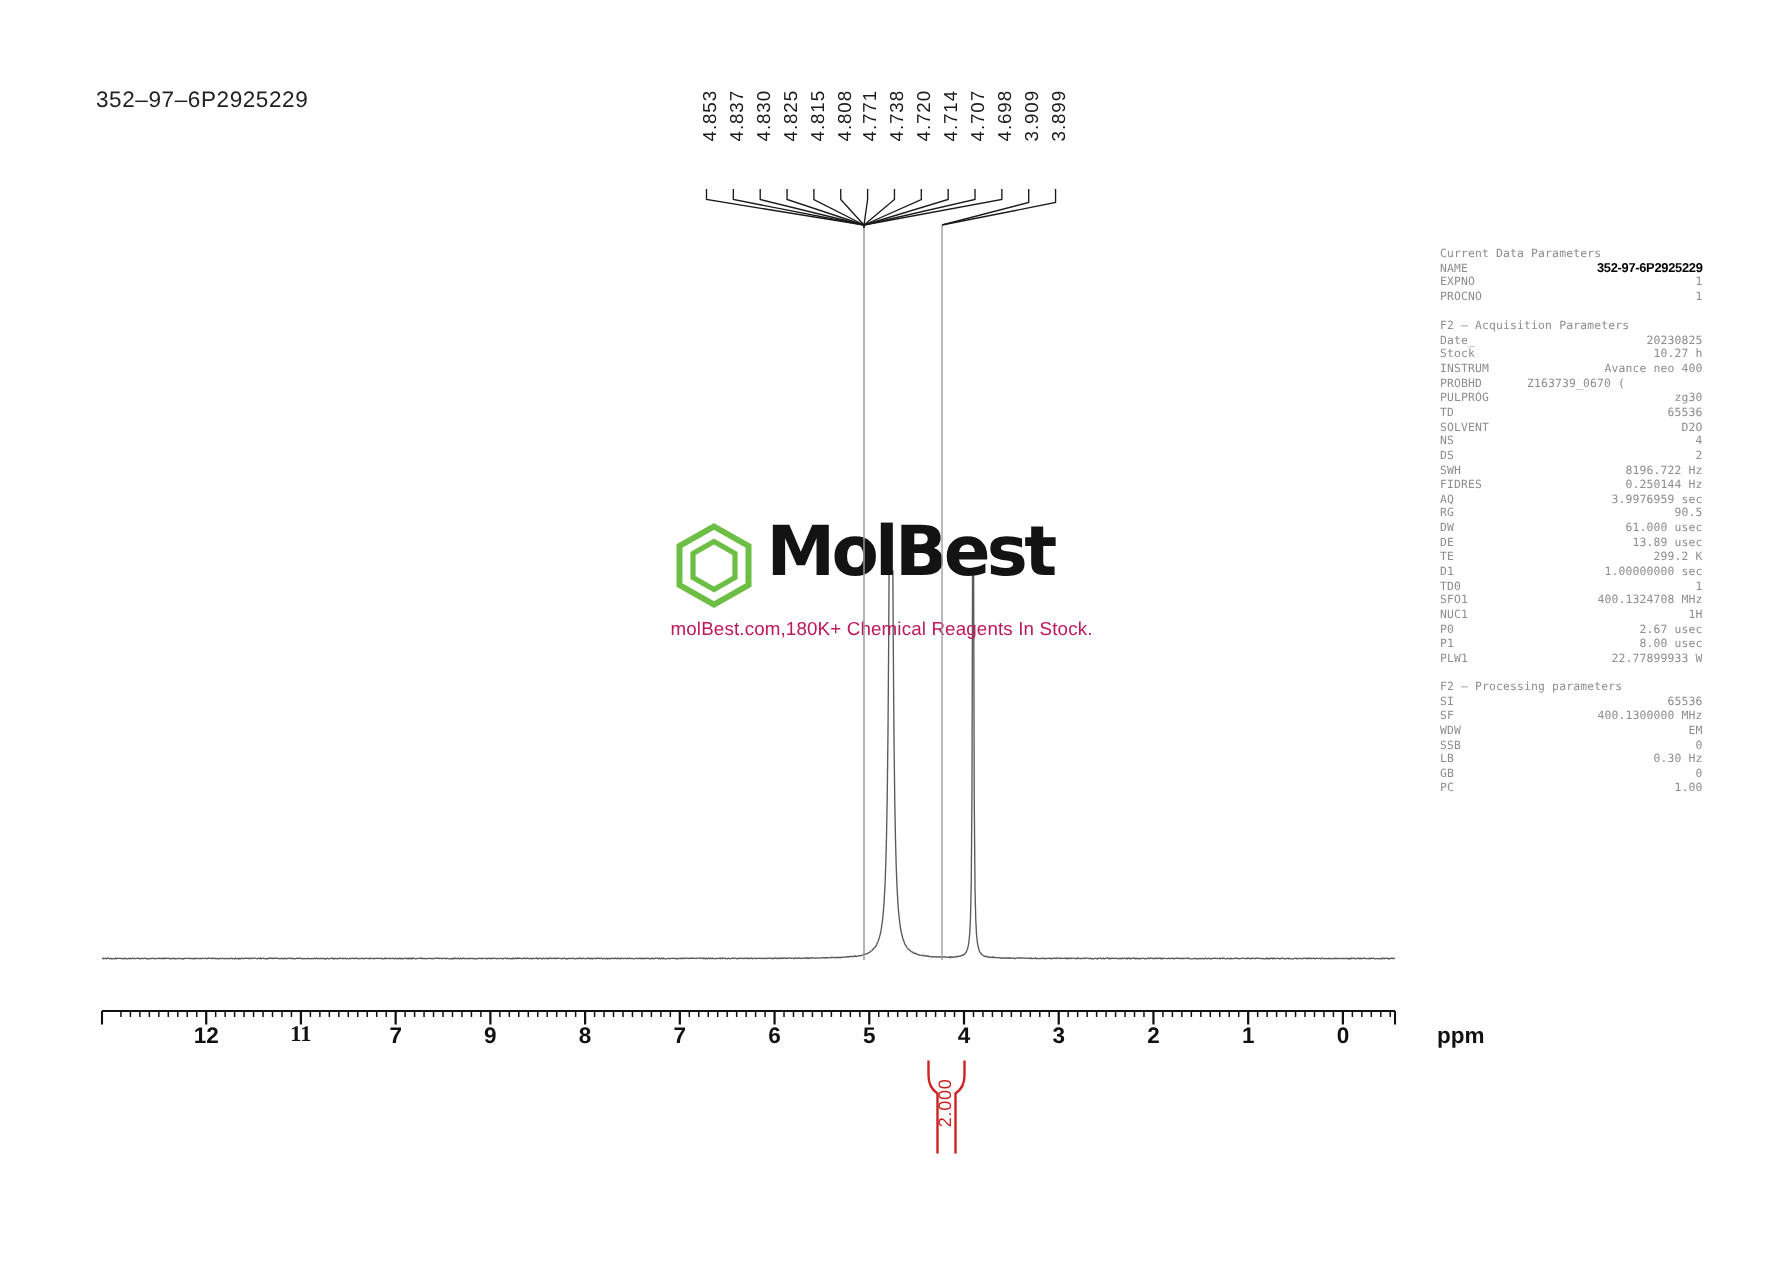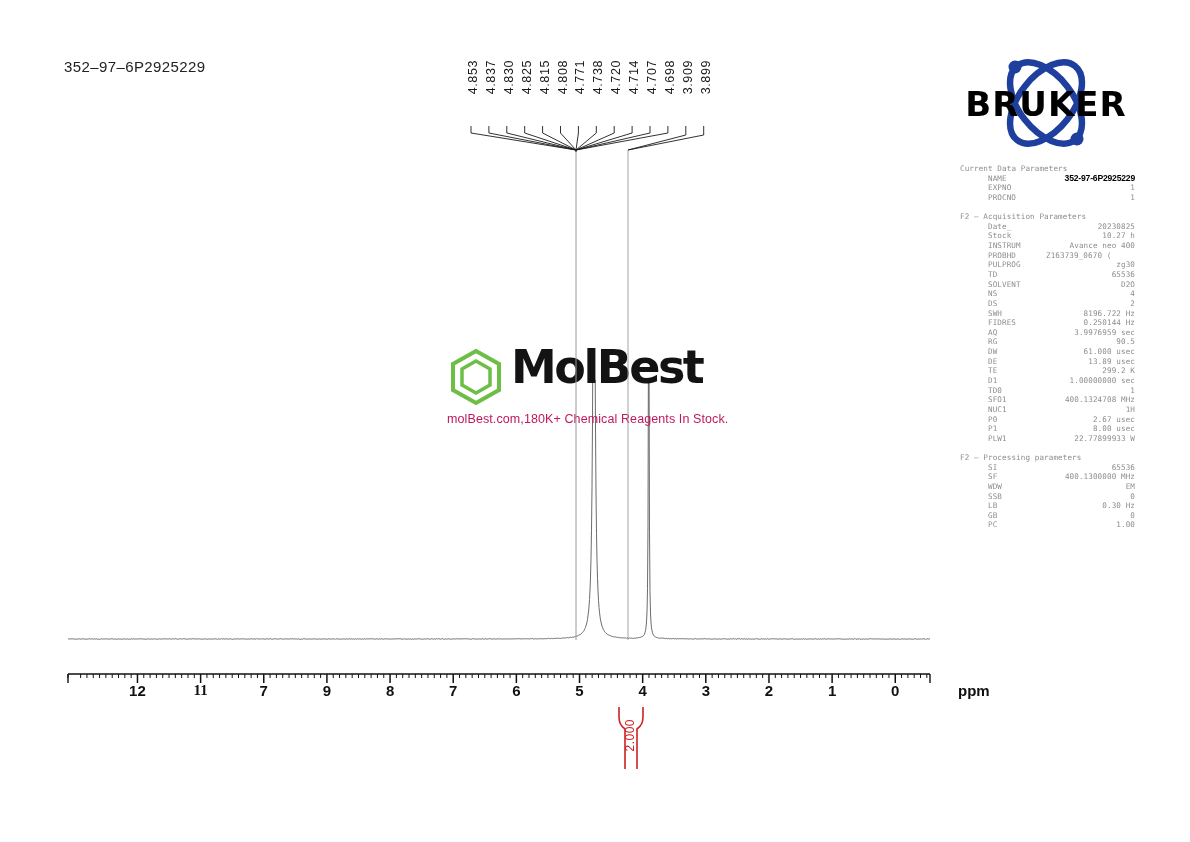--- a/index.html
+++ b/index.html
@@ -56,21 +56,20 @@
     letter-spacing: 0.1px;
   }
   #parameter-block .phead {
     color: #8d8d8d;
     white-space: pre;
   }
   #parameter-block .prow {
     position: relative;
     height: 9.65px;
     white-space: pre;
-    margin-left: 28px;
   }
   #parameter-block .pkey {
     position: absolute;
     left: 0;
     top: 0;
   }
   #parameter-block .pval {
     position: absolute;
     right: 0;
     top: 0;
@@ -222,31 +221,20 @@
     height: 58px;
   }
 </style>
 </head>
 <body>
 
 <div class="page">
 
   <div id="spectrum-title">352‒97‒6P2925229</div>
 
-  <div id="bruker-logo">
-    <svg width="182" height="102" viewBox="0 0 182 102">
-      <g fill="none" stroke="#1f3f9e" stroke-width="6.5">
-        <ellipse cx="91" cy="51" rx="27" ry="47" transform="rotate(38 91 51)"></ellipse>
-        <ellipse cx="91" cy="51" rx="27" ry="47" transform="rotate(-38 91 51)"></ellipse>
-      </g>
-      <circle cx="60" cy="15" r="6.5" fill="#1f3f9e"></circle>
-      <circle cx="122" cy="87" r="6.5" fill="#1f3f9e"></circle>
-      <text x="91" y="64" text-anchor="middle" font-family="DejaVu Sans, sans-serif" font-size="34" font-weight="bold" fill="#000000" letter-spacing="1">BRUKER</text>
-    </svg>
-  </div>
 
   <div id="parameter-block">
     <div class="phead">Current Data Parameters</div>
     <div id="sec1">
         <div class="prow"><span class="pkey">NAME</span><span class="pval pname-strong">352-97-6P2925229</span></div>
         <div class="prow"><span class="pkey">EXPNO</span><span class="pval">1</span></div>
         <div class="prow"><span class="pkey">PROCNO</span><span class="pval">1</span></div>
       </div>
     <div class="pgap"></div>
     <div class="phead">F2 ‒ Acquisition Parameters</div>

